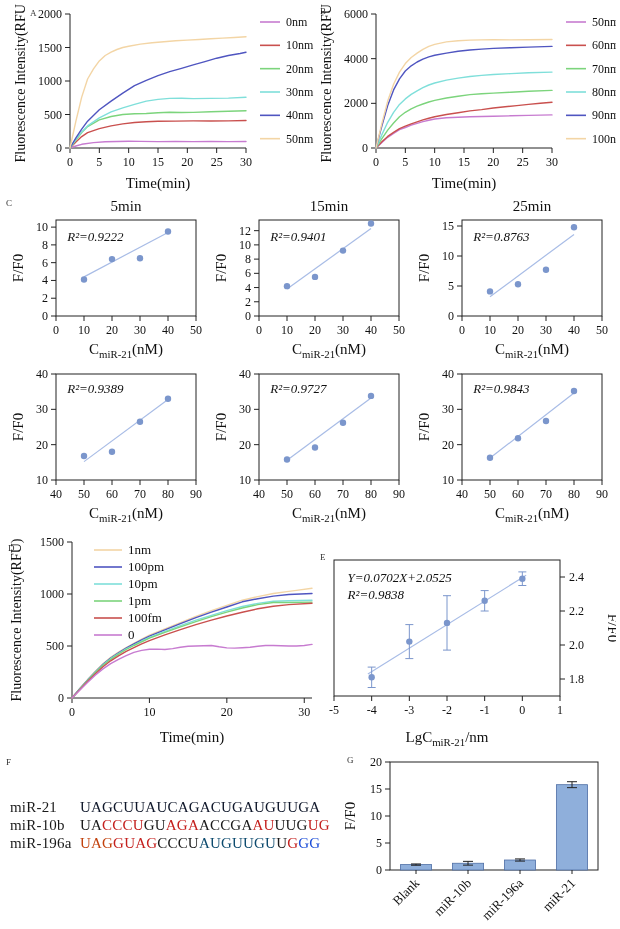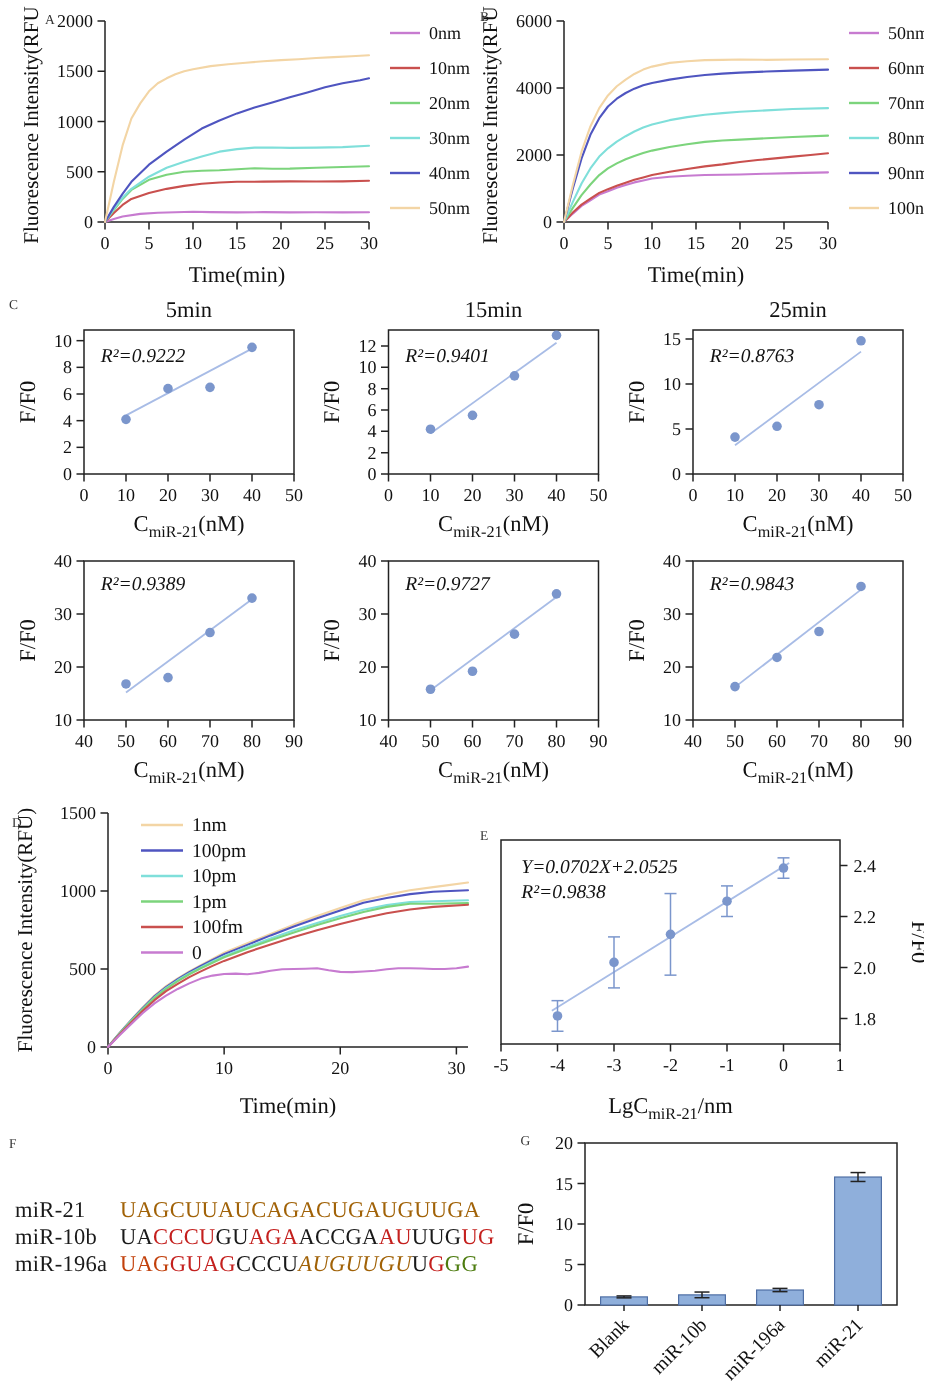--- a/index.html
+++ b/index.html
@@ -408,29 +408,29 @@
         <circle cx="164.66666666666666" cy="52.80000000000004" r="3.2" fill="#7b96cc"></circle>
         <line x1="202.33333333333334" y1="23.899999999999977" x2="202.33333333333334" y2="37.499999999999986" stroke="#7b96cc"></line>
         <line x1="198.33333333333334" y1="23.899999999999977" x2="206.33333333333334" y2="23.899999999999977" stroke="#7b96cc"></line>
         <line x1="198.33333333333334" y1="37.499999999999986" x2="206.33333333333334" y2="37.499999999999986" stroke="#7b96cc"></line>
         <circle cx="202.33333333333334" cy="30.699999999999974" r="3.2" fill="#7b96cc"></circle>
       </svg></div>
 
   <div class="seq" style="left:10px;top:768px;width:330px">
       <div class="seq-row">
         <span class="seq-name">miR-21</span>
-        <span class="seq-letters"><span style="color: #a16207;">UAGCUUAUCAGACUGAUGUUGA</span></span>
+        <span class="seq-letters"><span style="color: #0f172a;">UAGCUUAUCAGACUGAUGUUGA</span></span>
       </div>
       <div class="seq-row">
         <span class="seq-name">miR-10b</span>
         <span class="seq-letters"><span style="color: rgb(26, 26, 26);">UA</span><span style="color: rgb(196, 32, 30);">CCCU</span><span style="color: rgb(26, 26, 26);">GU</span><span style="color: rgb(196, 32, 30);">AGA</span><span style="color: rgb(26, 26, 26);">ACCGA</span><span style="color: rgb(196, 32, 30);">AU</span><span style="color: rgb(26, 26, 26);">UUG</span><span style="color: rgb(196, 32, 30);">UG</span></span>
       </div>
       <div class="seq-row">
         <span class="seq-name">miR-196a</span>
-        <span class="seq-letters"><span style="color: #c2410c;">UAG</span><span style="color: rgb(196, 32, 30);">GUAG</span><span style="color: rgb(26, 26, 26);">CCCU</span><span style="color: #a16207; font-style: italic;">AUGUUGU</span><span style="color: rgb(26, 26, 26);">U</span><span style="color: rgb(196, 32, 30);">G</span><span style="color: #4d7c0f;">GG</span></span>
+        <span class="seq-letters"><span style="color: #c2410c;">UAG</span><span style="color: rgb(196, 32, 30);">GUAG</span><span style="color: rgb(26, 26, 26);">CCCU</span><span style="color: #0c4a6e;">AUGUUGU</span><span style="color: rgb(26, 26, 26);">U</span><span style="color: rgb(196, 32, 30);">G</span><span style="color: #1d4ed8;">GG</span></span>
       </div>
     </div>
 
   <div class="chart" style="left:342px;top:752px"><svg width="272" height="174" viewBox="0 0 272 174">
         <rect x="48" y="10" width="208" height="108" fill="none" stroke="#222222" stroke-width="1"></rect>
         <line x1="43" y1="118" x2="48" y2="118" stroke="#222222"></line>
         <text x="40" y="122" text-anchor="end" font-size="12">0</text>
         <line x1="43" y1="91" x2="48" y2="91" stroke="#222222"></line>
         <text x="40" y="95" text-anchor="end" font-size="12">5</text>
         <line x1="43" y1="64" x2="48" y2="64" stroke="#222222"></line>

